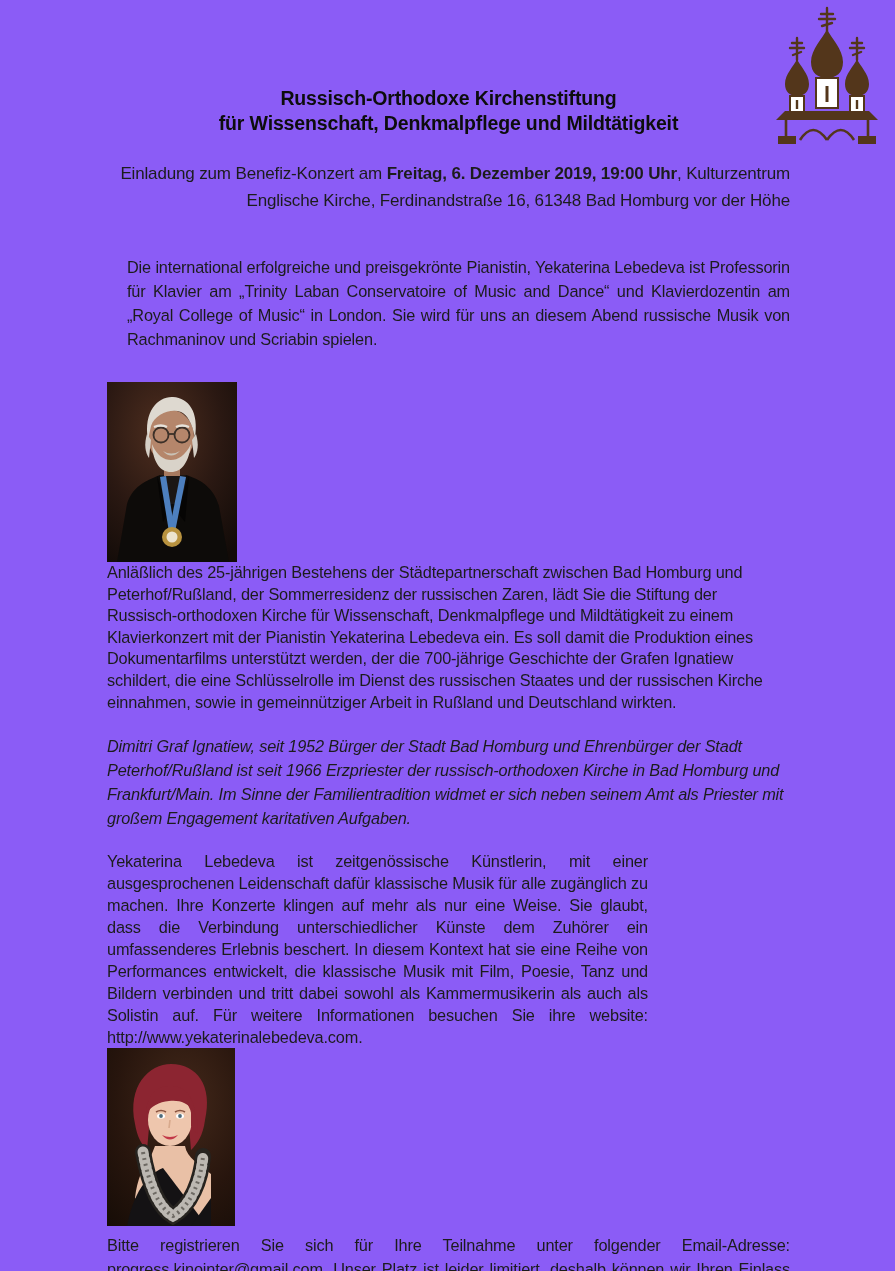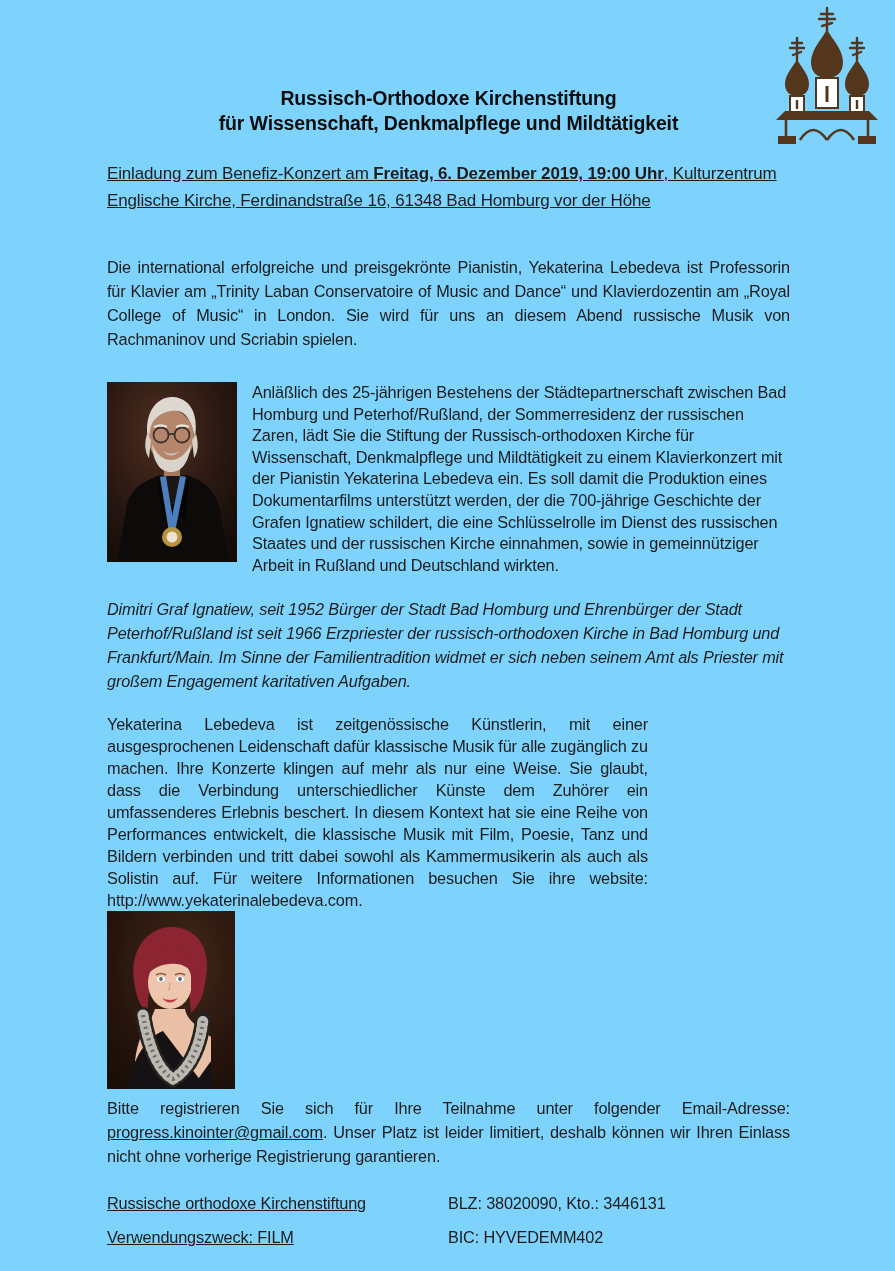--- a/index.html
+++ b/index.html
@@ -1,21 +1,21 @@
 <!DOCTYPE html>
 <html lang="de" style="--text: #1c1c1c; --logo-brown: #53361b; --ribbon-blue: #4d7fbe; --hair-red: #8c2531; --medal-gold: #b8923f;"><head>
 <meta charset="utf-8">
 <style>
   html, body { margin: 0; padding: 0; background: #ffffff; }
   .page {
     position: relative;
     width: 895px;
     height: 1271px;
     margin: 0 auto;
-    background: #7dd3fc;
+    background: #8b5cf6;
     overflow: hidden;
     font-family: "Liberation Sans", "DejaVu Sans", sans-serif;
     color: var(--text, #1c1c1c);
     letter-spacing: -0.15px;
   }
   .logo {
     position: absolute;
     top: 4px;
     left: 766px;
     width: 122px;
@@ -32,33 +32,32 @@
     line-height: 25px;
     font-weight: bold;
     text-align: center;
     color: #0d0d0d;
   }
   .invitation {
     margin: 24px auto 0 auto;
     max-width: 700px;
     font-size: 17px;
     line-height: 27px;
-    text-align: left;
-    text-decoration: underline;
+    text-align: right;
   }
   .para {
     margin: 0;
     font-size: 16.3px;
     line-height: 24px;
     text-align: left;
   }
   .justify { text-align: justify; }
-  .intro { margin-top: 41px; }
+  .intro { margin-top: 41px; margin-left: 20px; }
   .media-row { display: flex; align-items: flex-start; }
-  .priest-section { margin-top: 31px; }
+  .priest-section { margin-top: 31px; flex-direction: column; }
   .priest-section .para { line-height: 21.6px; }
   .photo { flex: none; overflow: hidden; }
   .photo svg { display: block; }
   .priest-photo { width: 130px; height: 180px; margin-right: 15px; }
   .dimitri { margin-top: 21px; font-style: italic; }
   .pianist-section { margin-top: 20px; flex-direction: column; }
   .pianist-section .para { width: 541px; flex: none; line-height: 22px; margin-right: 14px; }
   .pianist-photo { width: 128px; height: 178px; }
   .registration { margin-top: 7px; }
   .email-link { color: inherit; text-decoration: underline; cursor: pointer; }

